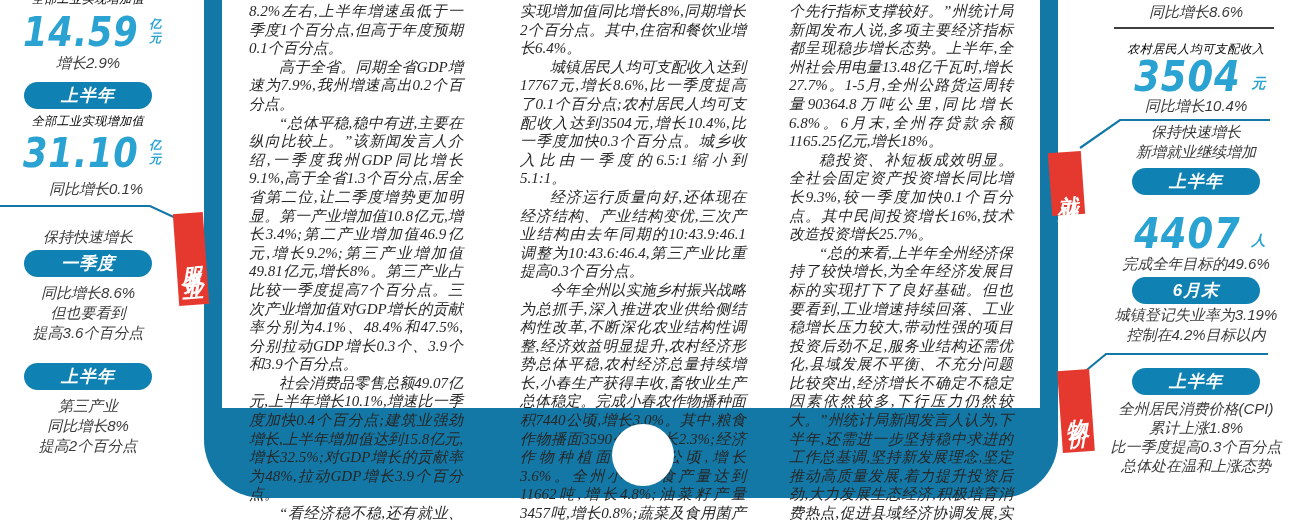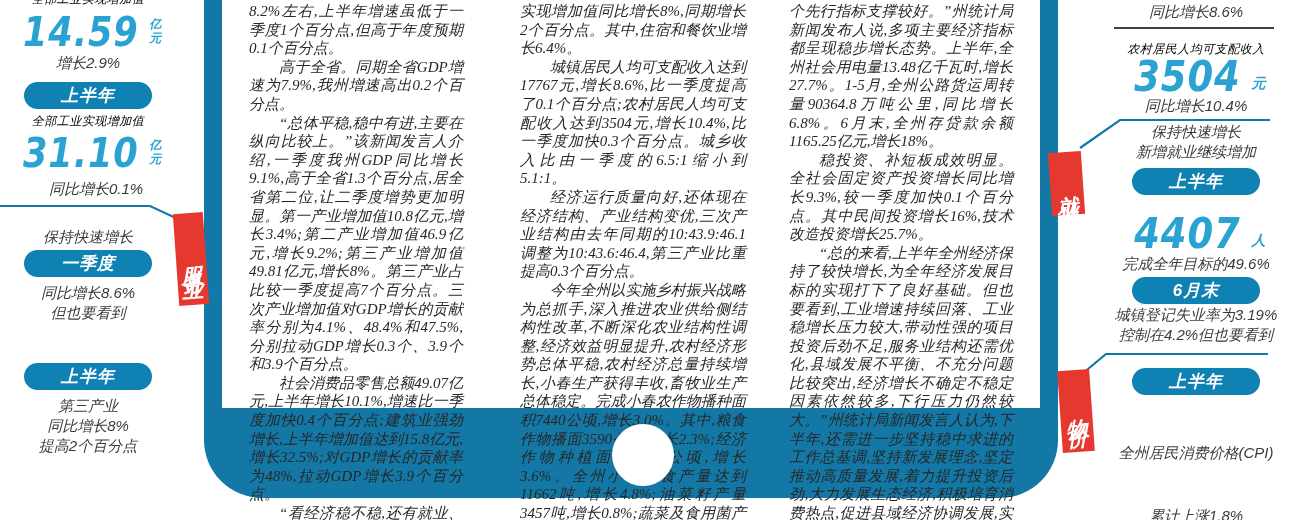--- a/index.html
+++ b/index.html
@@ -25,21 +25,21 @@
   .bignum{font-family:"DejaVu Sans",sans-serif;font-weight:bold;font-size:40px;
           color:var(--num,#2aa3d3);letter-spacing:1px;transform:scaleX(.88);line-height:1;}
   .unit-stack{display:flex;flex-direction:column;font-size:12px;line-height:1.15;
               color:var(--num,#2aa3d3);margin-left:3px;font-weight:bold;}
   .vrow.bottomunit{align-items:flex-end;}
   .unit-side{font-size:14px;color:var(--num,#2aa3d3);font-weight:bold;margin:0 0 5px 4px;}
   .pill{width:128px;height:27px;margin:0 auto;border-radius:15px;background:var(--pill,#0f81b2);
         color:#fff;font-weight:bold;font-size:17px;display:flex;align-items:center;
         justify-content:center;letter-spacing:1px;}
   .lines div{line-height:20px;font-size:15px;color:#3a3a3a;}
-  .lines19 div{line-height:19px;font-size:15px;color:#3a3a3a;margin-top:44px;}
+  .lines19 div{line-height:19px;font-size:15px;color:#3a3a3a;}
   .thin-rule{position:absolute;height:2px;background:#3f3f3f;}
 
   
   .redlabel{position:absolute;background:var(--red,#e5392f);color:#fff;font-weight:bold;
             font-size:21px;display:flex;flex-direction:column;align-items:center;
             justify-content:center;gap:5px;z-index:5;transform:rotate(-4deg);line-height:1;}
 
   
   .col{position:absolute;top:2px;font-family:"Liberation Serif","DejaVu Serif",serif;
        font-size:15px;line-height:18.6px;color:#262626;text-align:justify;z-index:2;}
@@ -81,20 +81,21 @@
     </div>
     <div class="row grw" style="top:180px;padding-left:8px;">同比增长0.1%</div>
 
     <div class="row hdr" style="top:228px;">保持快速增长</div>
     <div class="row" style="top:250px;">
         <div class="pill">一季度</div>
       </div>
     <div class="row lines" style="top:283px;">
       <div>同比增长8.6%</div>
       <div>但也要看到</div>
+      <div>提高3.6个百分点</div>
     </div>
     <div class="row" style="top:363px;">
         <div class="pill">上半年</div>
       </div>
     <div class="row lines" style="top:396px;">
       <div>第三产业</div>
       <div>同比增长8%</div>
       <div>提高2个百分点</div>
     </div>
   </div>
@@ -155,21 +156,21 @@
       <span class="bignum" style="font-size:42px;">4407</span>
       <span class="unit-side">人</span>
     </div>
     <div class="row grw" style="top:255px;">完成全年目标的49.6%</div>
 
     <div class="row" style="top:277px;">
         <div class="pill">6月末</div>
       </div>
     <div class="row lines" style="top:305px;">
       <div>城镇登记失业率为3.19%</div>
-      <div>控制在4.2%但也要看到</div>
+      <div>控制在4.2%目标以内</div>
     </div>
 
     <div class="row" style="top:368px;">
         <div class="pill">上半年</div>
       </div>
     <div class="row lines19" style="top:399px;">
       <div>全州居民消费价格(CPI)</div>
       <div>累计上涨1.8%</div>
       <div>比一季度提高0.3个百分点</div>
       <div>总体处在温和上涨态势</div>

